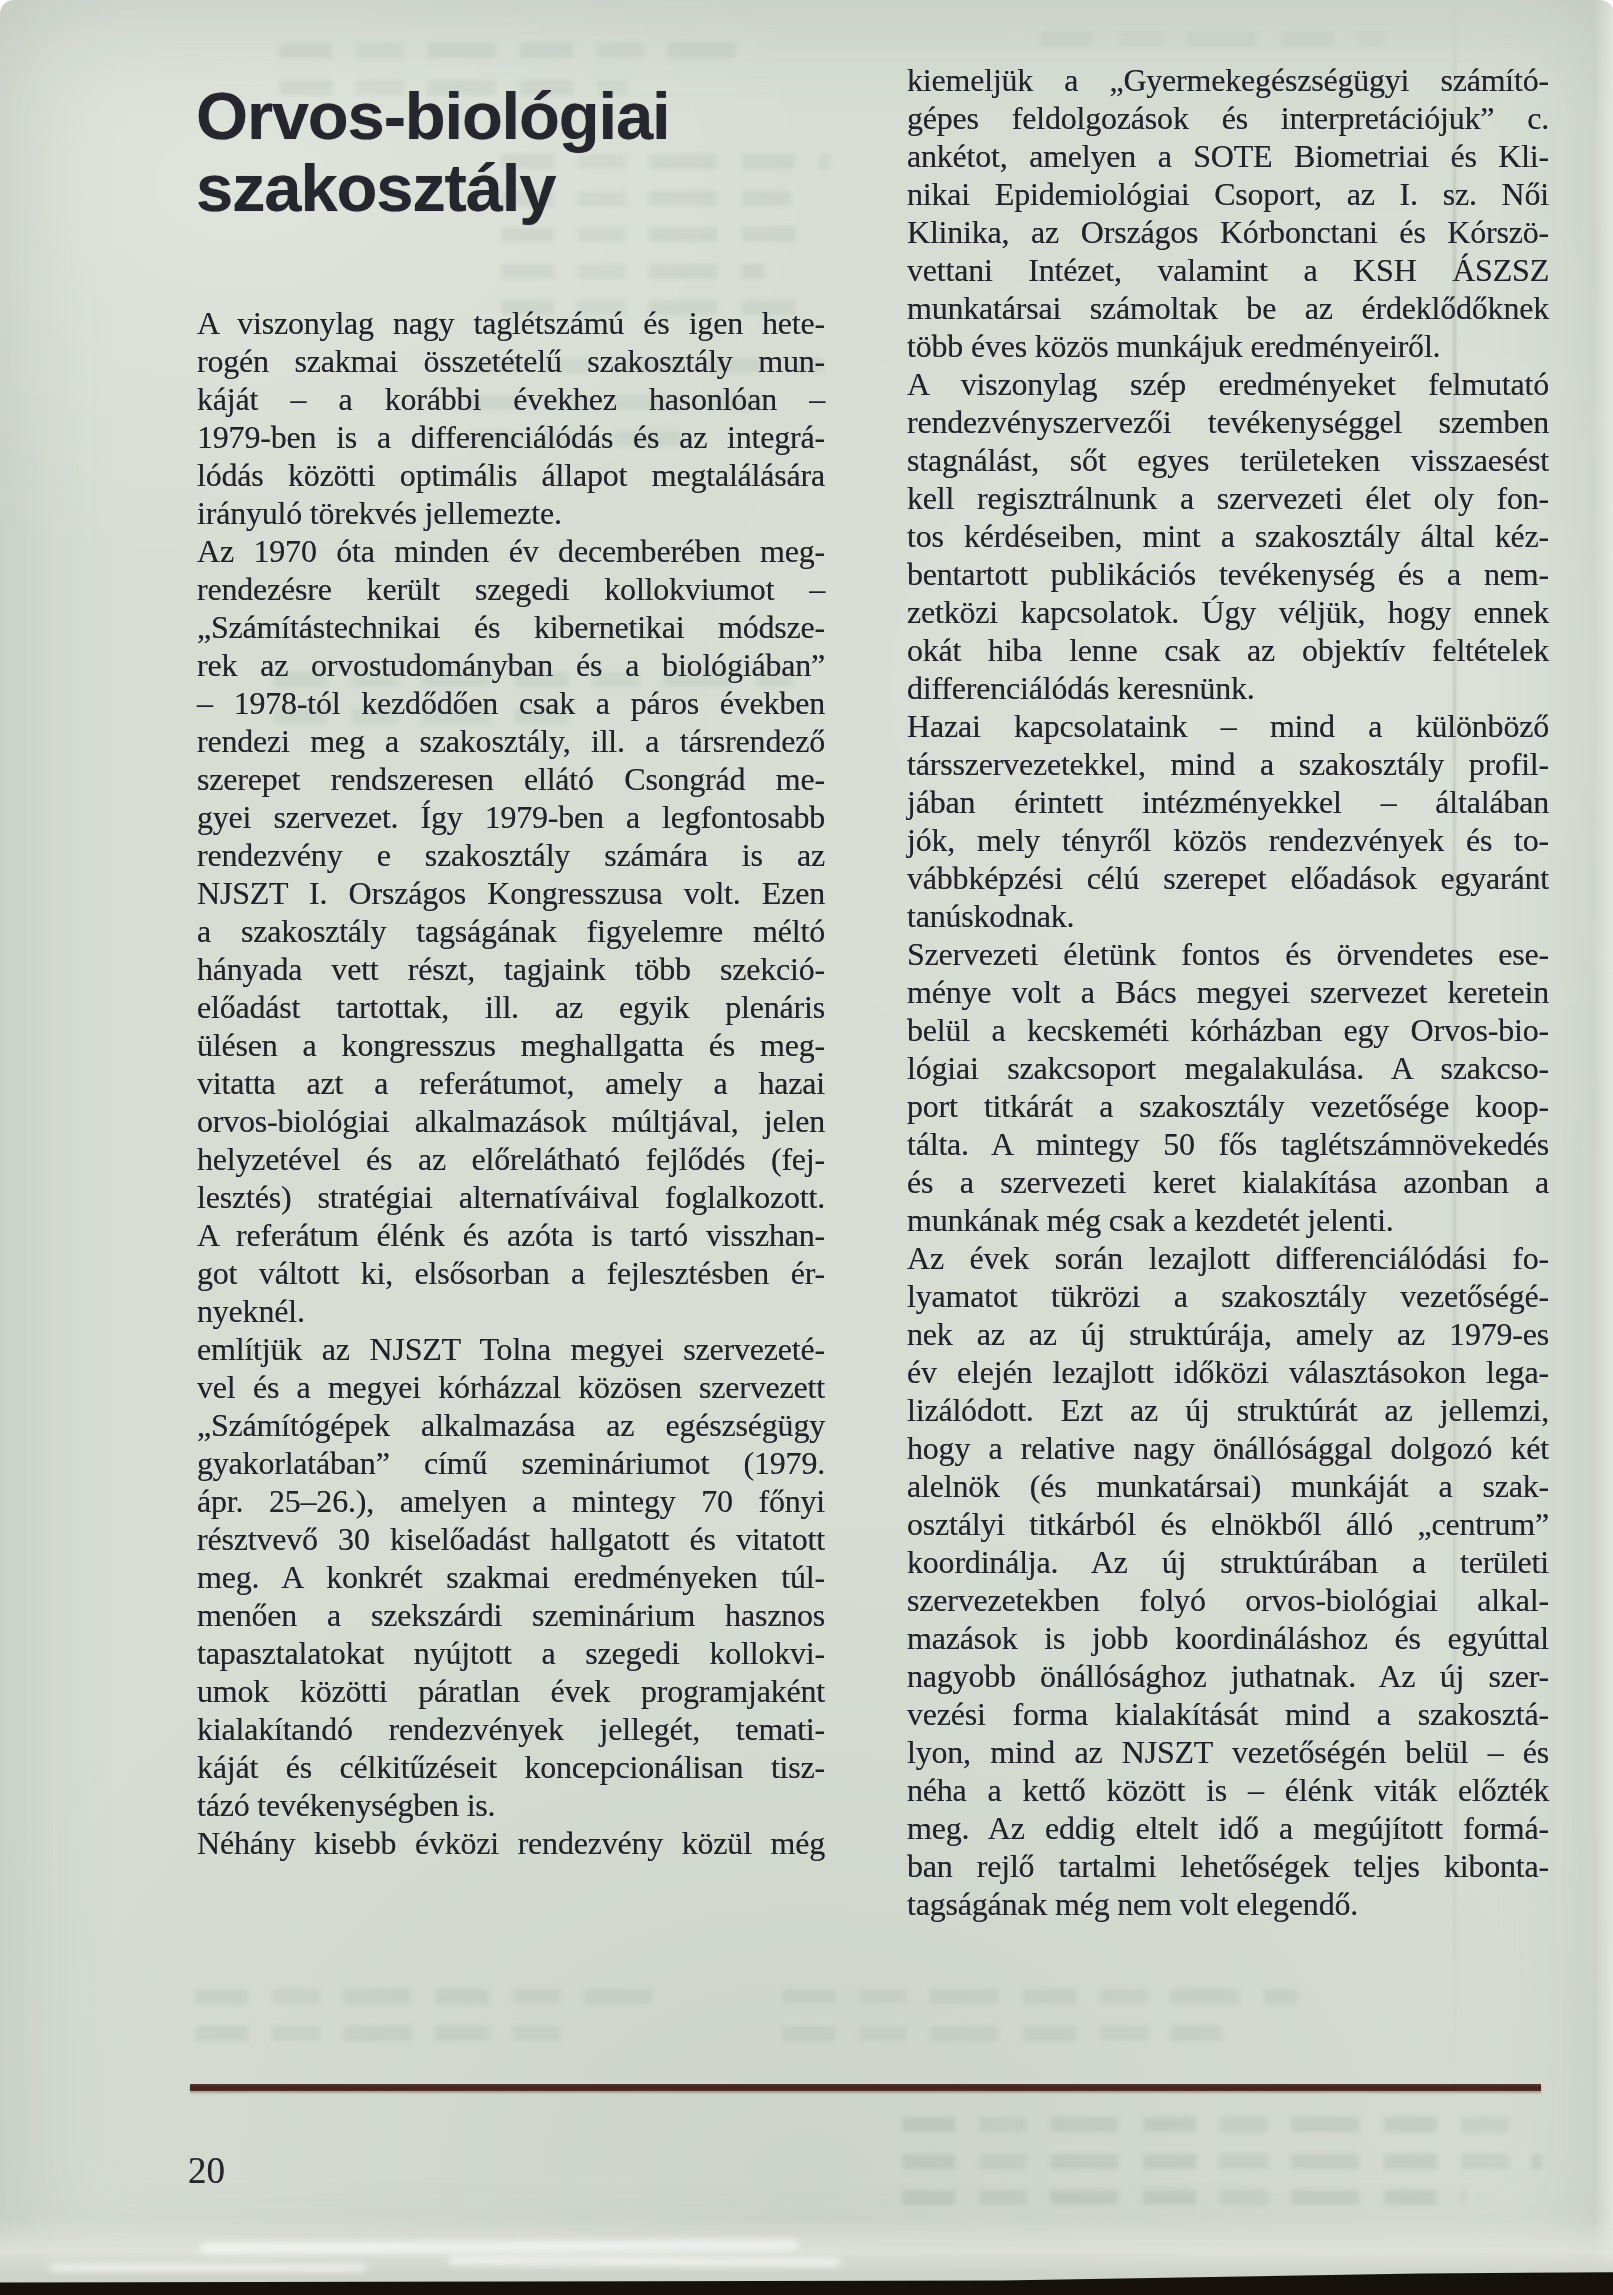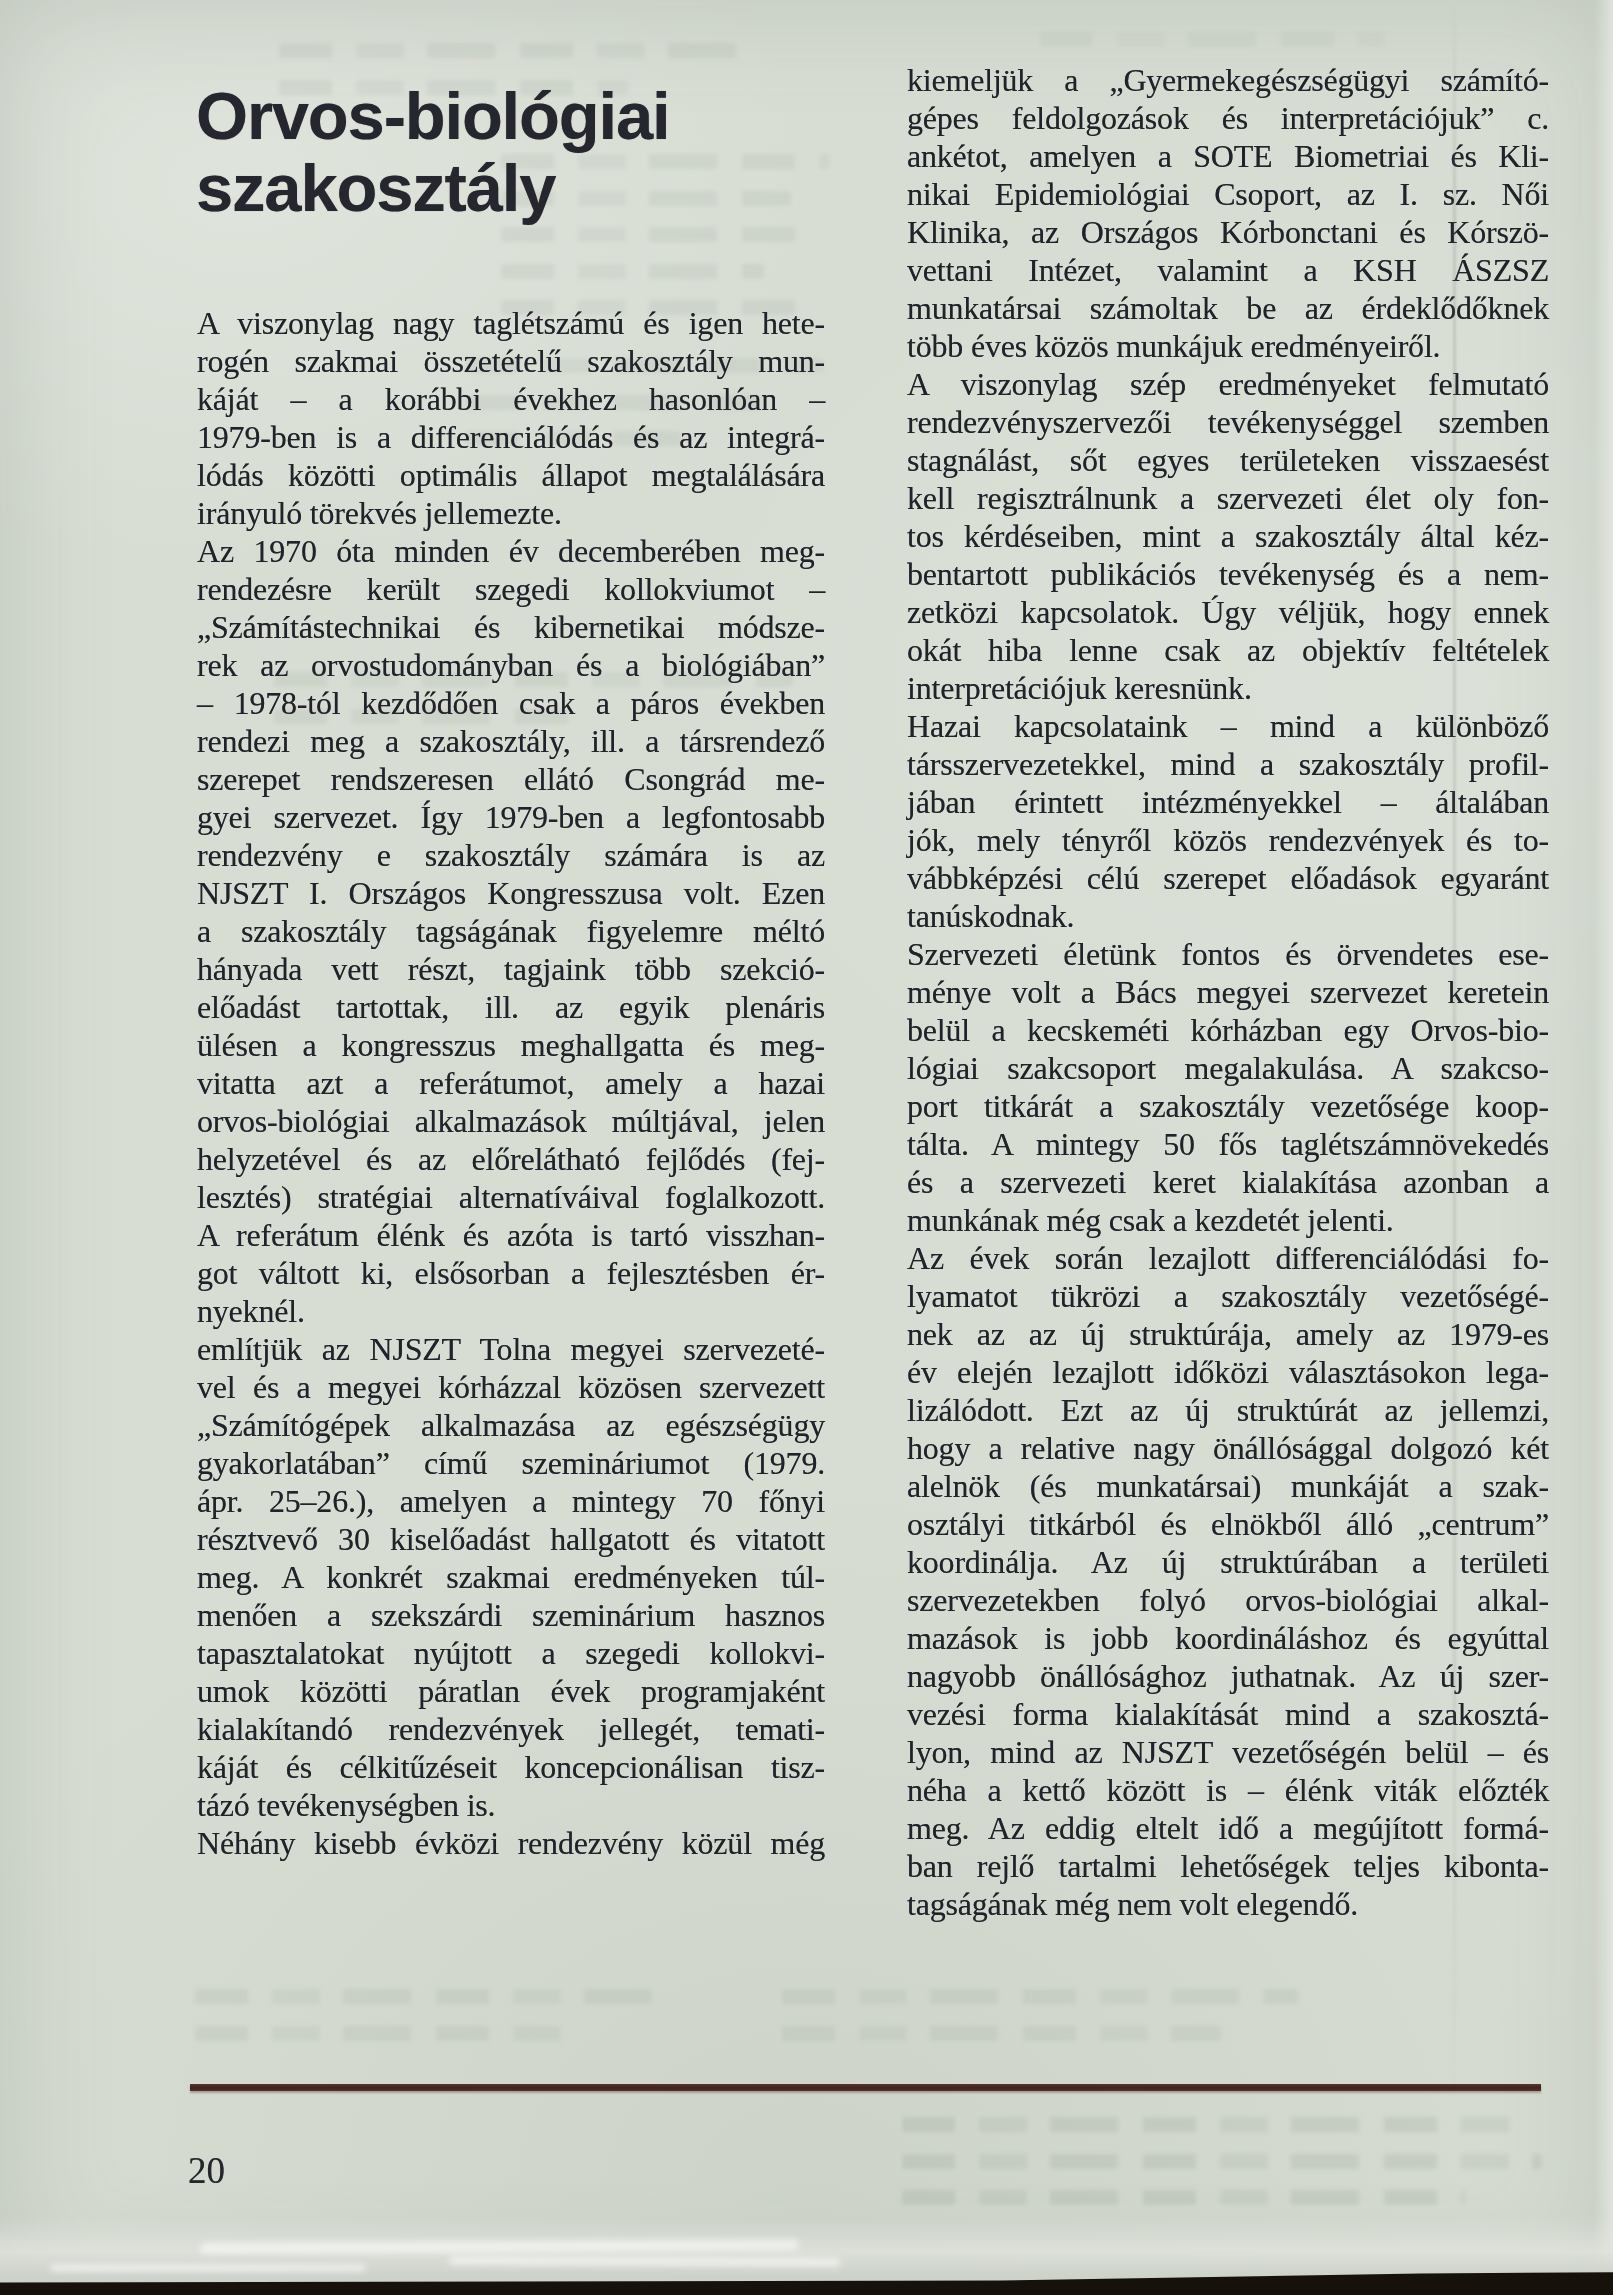--- a/index.html
+++ b/index.html
@@ -8,20 +8,21 @@
     font-family:"Liberation Serif", serif;
   }
   .page{
     position:absolute;left:0;top:0;width:1614px;height:2295px;
     background:
       radial-gradient(998px 665px at 15% 8%, rgba(255,255,255,.20), transparent 60%),
       radial-gradient(1164px 832px at 85% 30%, rgba(255,255,255,.12), transparent 65%),
       radial-gradient(1331px 998px at 50% 95%, rgba(120,130,118,.10), transparent 70%),
       #d7ddd3;
     box-shadow: inset 0 0 116px rgba(90,100,88,.20);
+    border-radius: 14px;
   }
   .title{
     position:absolute;left:196px;top:80px;width:749px;
     font-family:"Liberation Sans", sans-serif;
     font-weight:bold;font-size:67px;line-height:72px;
     letter-spacing:-1.2px;color:#26262e;
     text-shadow:0 0 0.8px rgba(30,30,40,.45);
   }
   .col{position:absolute;color:#22232a;}
   #col-left{left:197px;top:304px;width:628px;}
@@ -175,21 +176,21 @@
       <div class="line">munkatársai számoltak be az érdeklődőknek</div>
       <div class="line pe">több éves közös munkájuk eredményeiről.</div>
       <div class="line">A viszonylag szép eredményeket felmutató</div>
       <div class="line">rendezvényszervezői tevékenységgel szemben</div>
       <div class="line">stagnálást, sőt egyes területeken visszaesést</div>
       <div class="line">kell regisztrálnunk a szervezeti élet oly fon-</div>
       <div class="line">tos kérdéseiben, mint a szakosztály által kéz-</div>
       <div class="line">bentartott publikációs tevékenység és a nem-</div>
       <div class="line">zetközi kapcsolatok. Úgy véljük, hogy ennek</div>
       <div class="line">okát hiba lenne csak az objektív feltételek</div>
-      <div class="line pe">interpretációjuk keresnünk.</div>
+      <div class="line pe">differenciálódás keresnünk.</div>
       <div class="line">Hazai kapcsolataink – mind a különböző</div>
       <div class="line">társszervezetekkel, mind a szakosztály profil-</div>
       <div class="line">jában érintett intézményekkel – általában</div>
       <div class="line">jók, mely tényről közös rendezvények és to-</div>
       <div class="line">vábbképzési célú szerepet előadások egyaránt</div>
       <div class="line pe">tanúskodnak.</div>
       <div class="line">Szervezeti életünk fontos és örvendetes ese-</div>
       <div class="line">ménye volt a Bács megyei szervezet keretein</div>
       <div class="line">belül a kecskeméti kórházban egy Orvos-bio-</div>
       <div class="line">lógiai szakcsoport megalakulása. A szakcso-</div>

